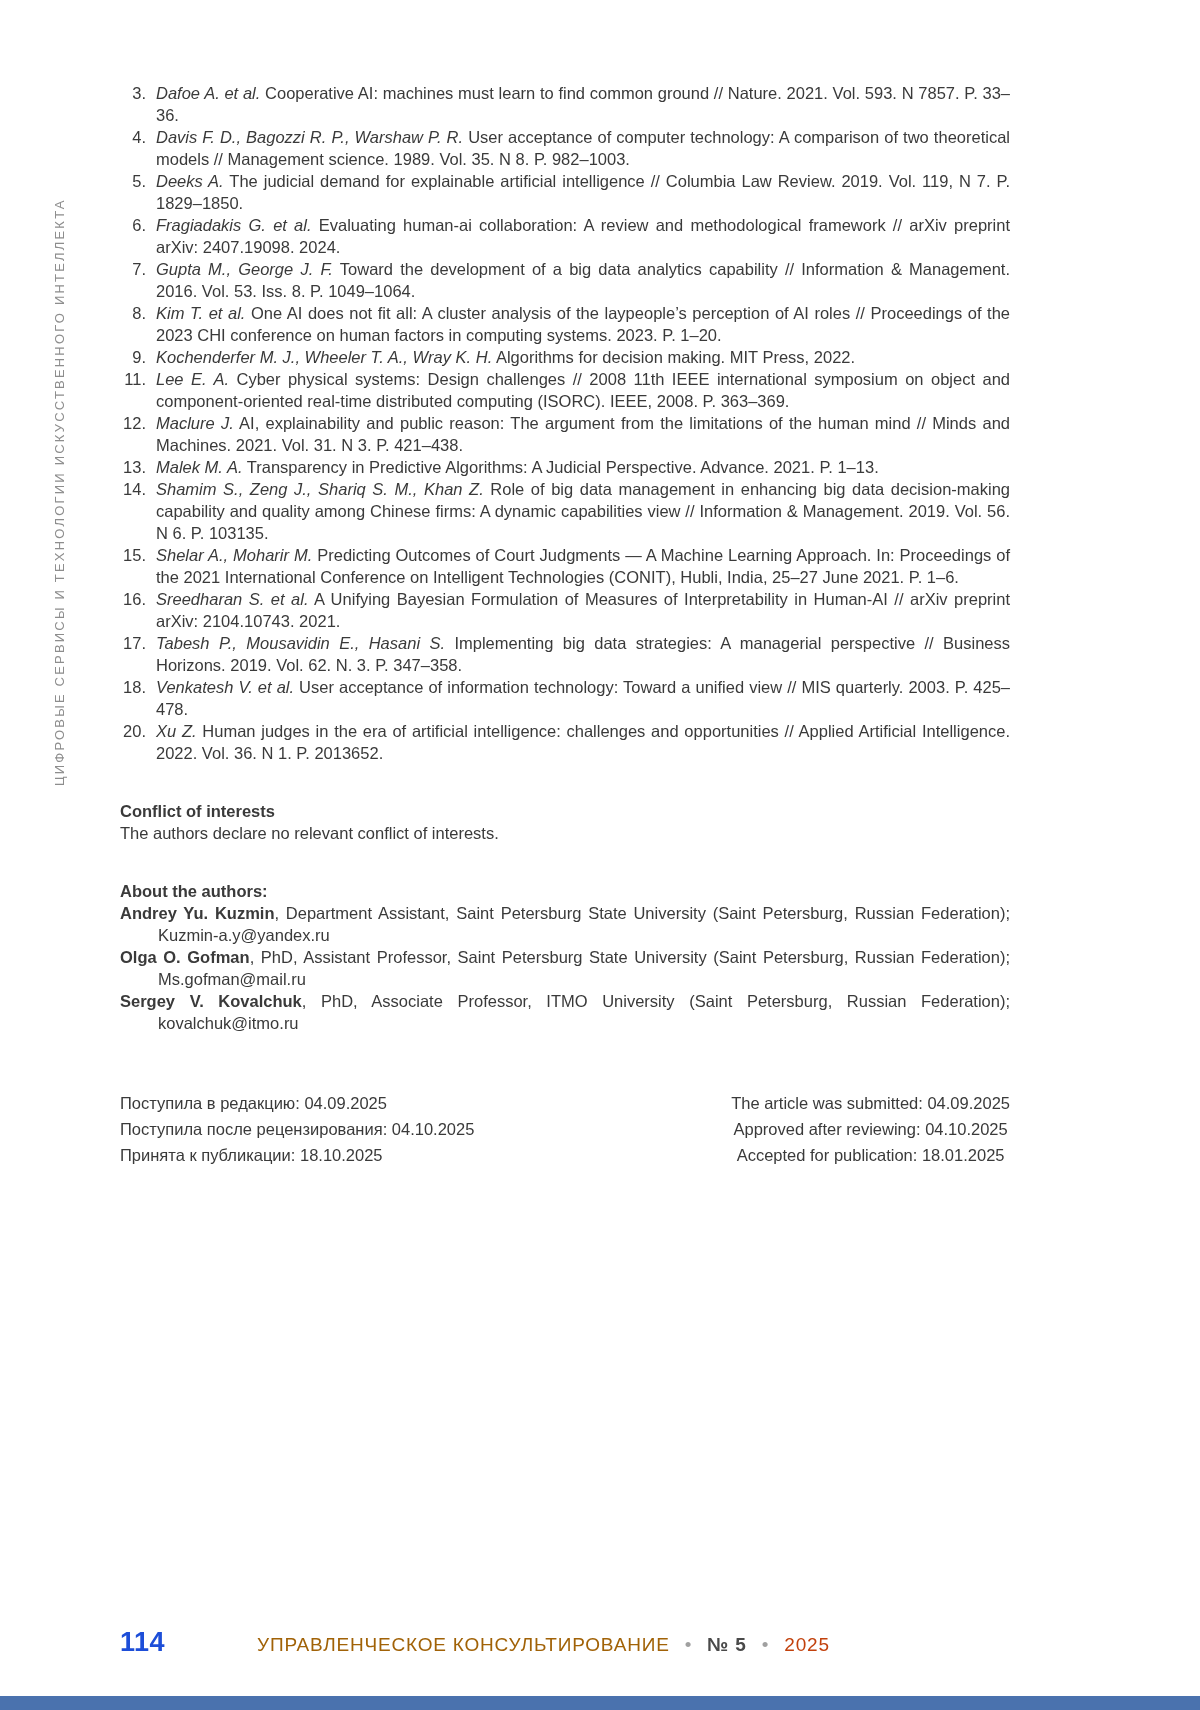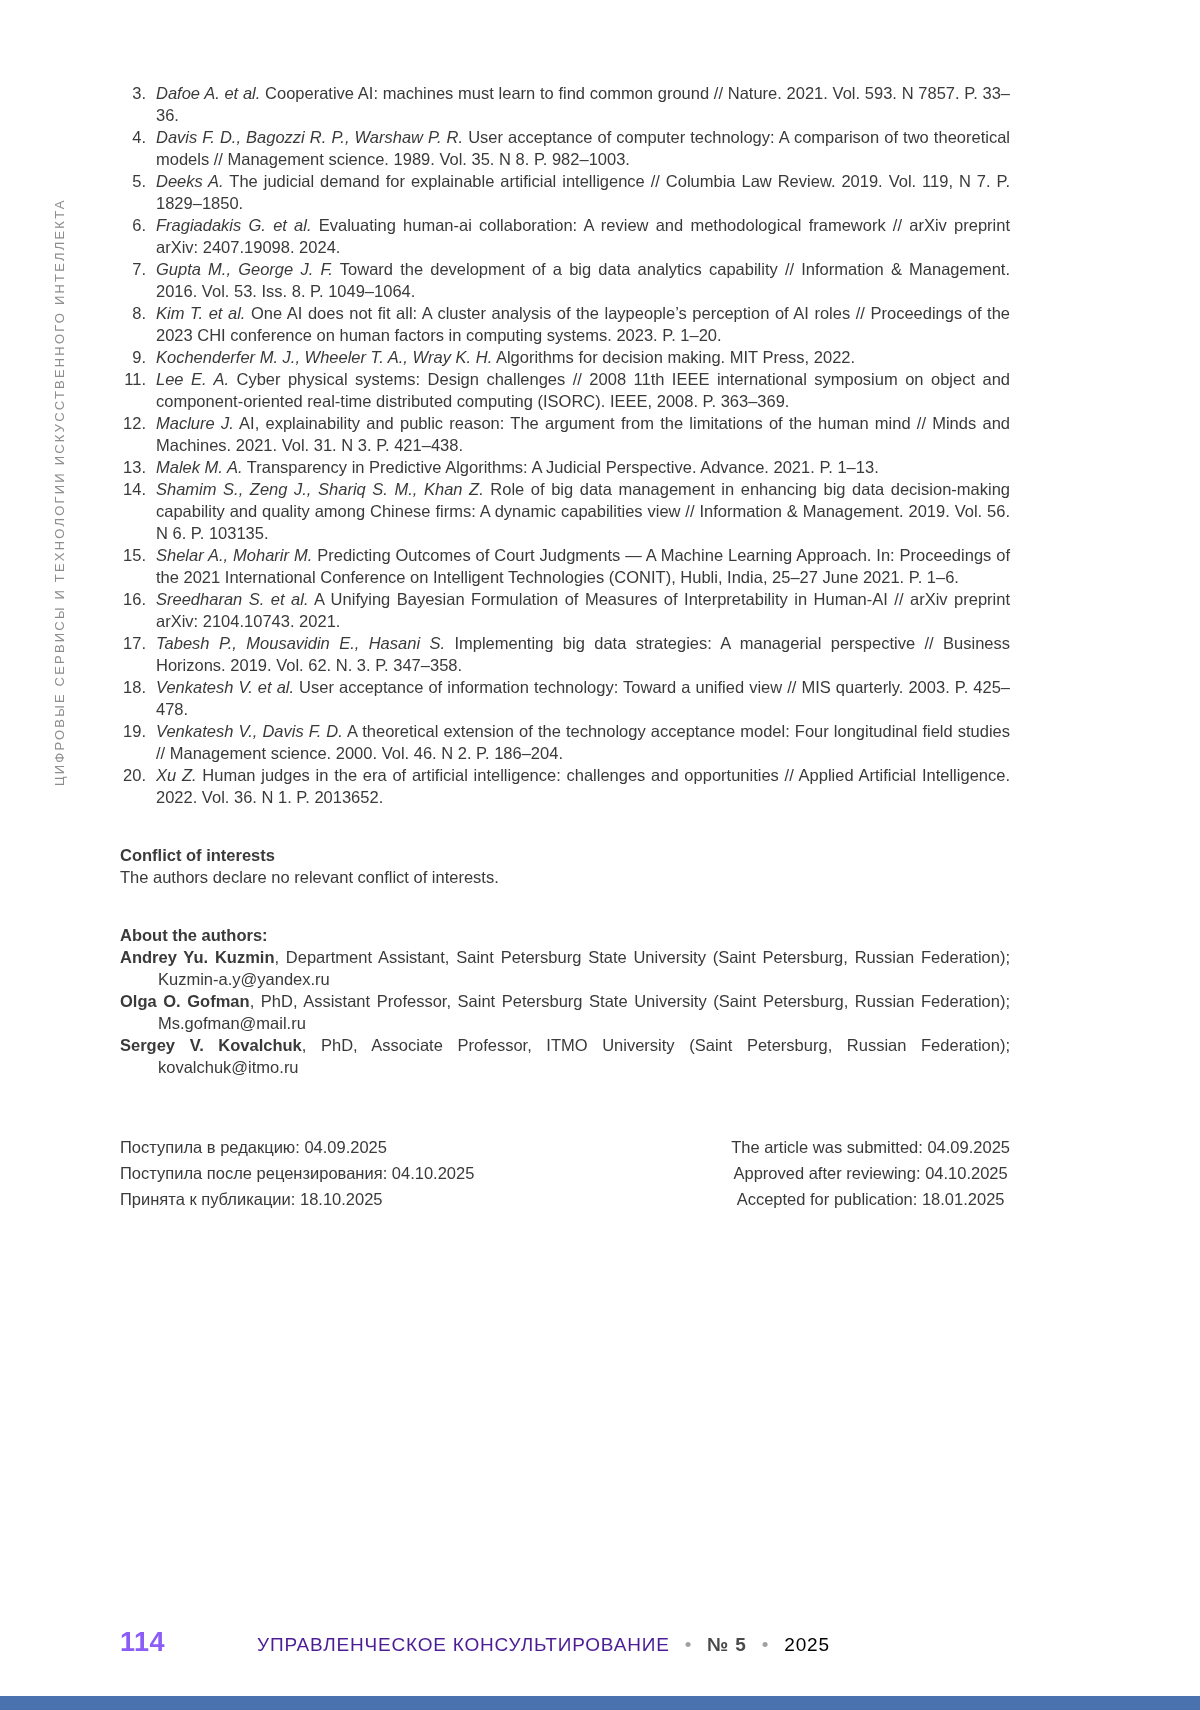--- a/index.html
+++ b/index.html
@@ -37,26 +37,26 @@
     padding-left:38px; text-indent:-38px;
   }
   .author-name { font-weight:bold; }
 
   .dates-row { display:flex; justify-content:space-between; margin-top:56px; }
   .dates-col { font-size:16.5px; line-height:26px; }
   .dates-col.right { text-align:center; }
 
   
   .footer { position:absolute; left:120px; bottom:52px; display:flex; align-items:baseline; }
-  .page-number { font-size:27px; font-weight:bold; color:#8b5cf6; letter-spacing:0.5px; }
+  .page-number { font-size:27px; font-weight:bold; color:#1d4ed8; letter-spacing:0.5px; }
   .journal-line { margin-left:92px; font-size:19px; letter-spacing:0.8px; color:#a0a0a0; }
-  .journal-title { color:#4c1d95; }
+  .journal-title { color:#a16207; }
   .journal-bullet { margin:0 9px; color:#a0a0a0; }
   .journal-issue { font-weight:bold; color:#4a4a4a; }
-  .journal-year { color:#000000; }
+  .journal-year { color:#c2410c; }
 
   .accent-bar { position:absolute; left:0; right:0; bottom:0; height:14px; background:var(--accent,#4a72ae); }
 </style>
 </head>
 <body>
 
 <div class="page">
 
   <div class="vertical-label">ЦИФРОВЫЕ СЕРВИСЫ И ТЕХНОЛОГИИ ИСКУССТВЕННОГО ИНТЕЛЛЕКТА</div>
 
@@ -132,24 +132,20 @@
   <li class="ref">
     <span class="ref-num">17.</span>
     <span class="ref-body"><em class="ref-authors">Tabesh P., Mousavidin E., Hasani S.</em><span class="ref-text"> Implementing big data strategies: A managerial perspective // Business Horizons. 2019. Vol. 62. N. 3. P. 347–358.</span></span>
   </li>
 
   <li class="ref">
     <span class="ref-num">18.</span>
     <span class="ref-body"><em class="ref-authors">Venkatesh V. et al.</em><span class="ref-text"> User acceptance of information technology: Toward a unified view // MIS quarterly. 2003. P. 425–478.</span></span>
   </li>
 
-  <li class="ref">
-    <span class="ref-num">19.</span>
-    <span class="ref-body"><em class="ref-authors">Venkatesh V., Davis F. D.</em><span class="ref-text"> A theoretical extension of the technology acceptance model: Four longitudinal field studies // Management science. 2000. Vol. 46. N 2. P. 186–204.</span></span>
-  </li>
 
   <li class="ref">
     <span class="ref-num">20.</span>
     <span class="ref-body"><em class="ref-authors">Xu Z.</em><span class="ref-text"> Human judges in the era of artificial intelligence: challenges and opportunities // Applied Artificial Intelligence. 2022. Vol. 36. N 1. P. 2013652.</span></span>
   </li>
 </ol>
 
     <div class="section-heading">Conflict of interests</div>
     <div class="section-body">The authors declare no relevant conflict of interests.</div>
 

